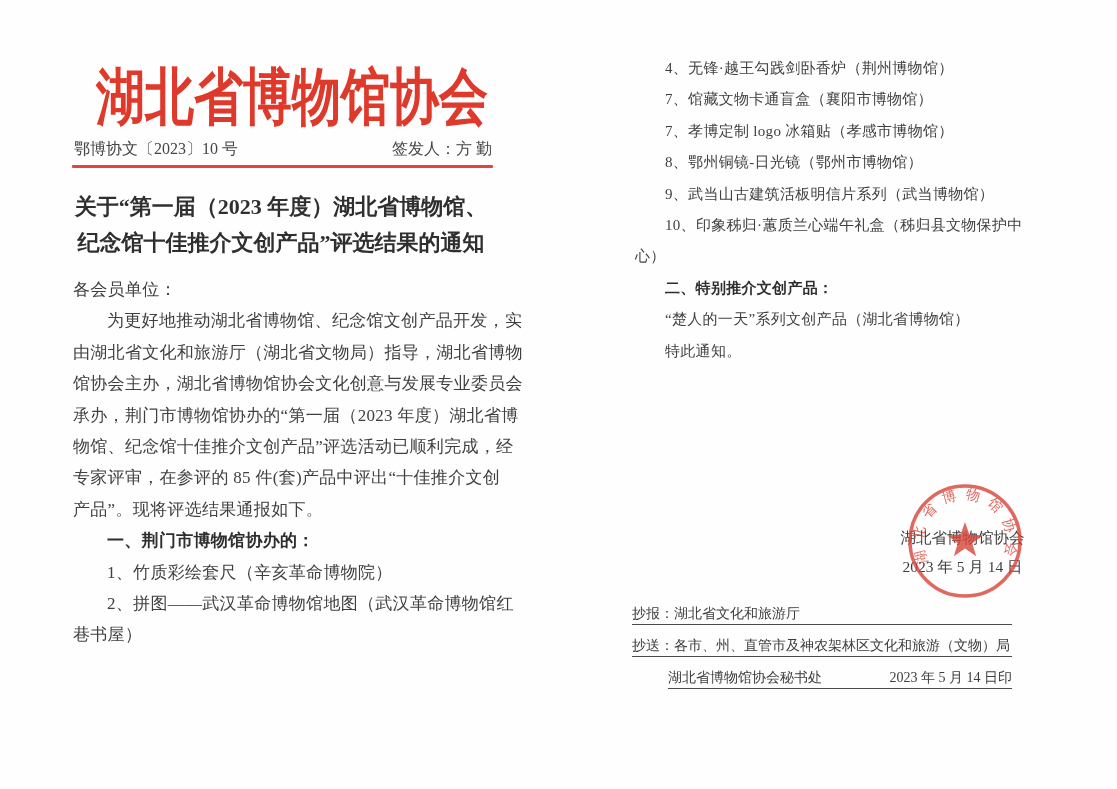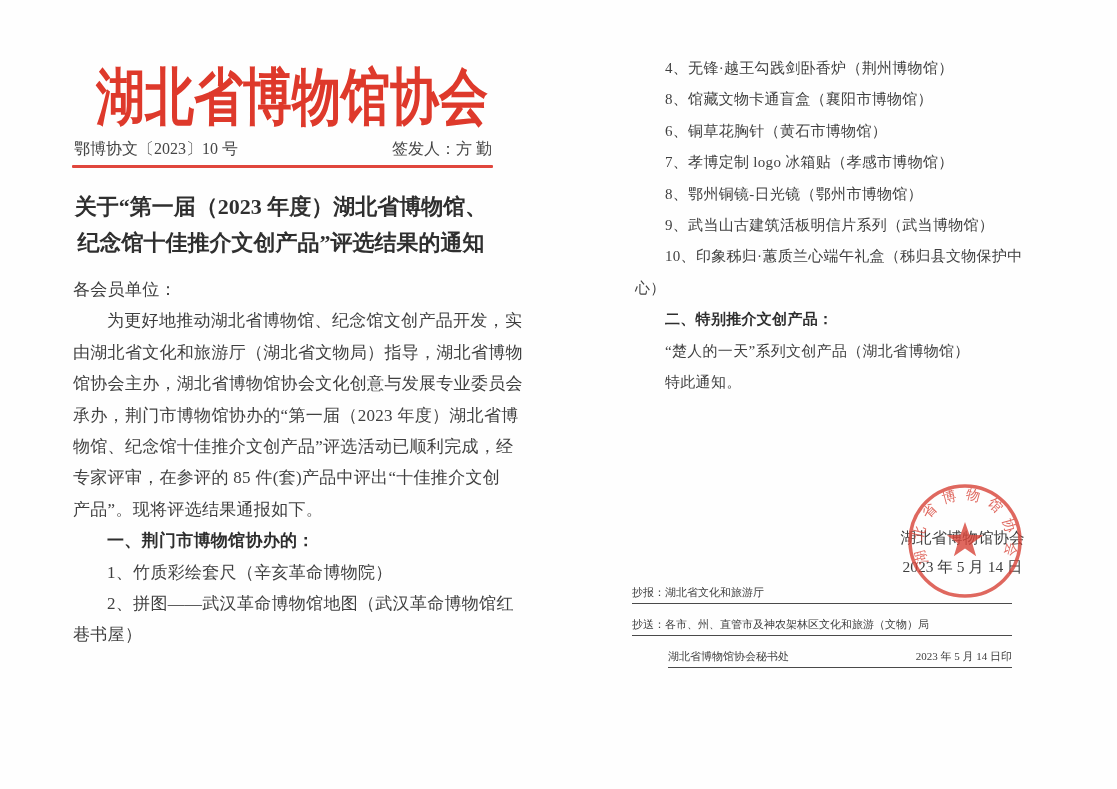--- a/index.html
+++ b/index.html
@@ -51,22 +51,22 @@
     text-align:center;font-size:15.5px;line-height:29px;
     color:#3f3f3f;white-space:nowrap;
   }
   .seal{
     position:absolute;top:479px;left:903px;width:124px;height:124px;
     opacity:0.8;
   }
 
   
   .footer{
-    position:absolute;top:582px;left:632px;width:380px;
-    font-size:11px;color:#3d3d3d;
+    position:absolute;top:603px;left:632px;width:380px;
+    font-size:14px;color:#3d3d3d;
   }
   .footer-row{
     height:21px;line-height:21px;
     border-bottom:1px solid #4a4a4a;
     margin-bottom:10px;white-space:nowrap;
   }
   .footer-row.split{display:flex;justify-content:space-between;margin-left:36px;}
 </style>
 </head>
 <body>
@@ -97,22 +97,21 @@
       <div class="line ">专家评审，在参评的 85 件(套)产品中评出“十佳推介文创</div>
       <div class="line ">产品”。现将评选结果通报如下。</div>
       <div class="line indent heading">一、荆门市博物馆协办的：</div>
       <div class="line indent">1、竹质彩绘套尺（辛亥革命博物院）</div>
       <div class="line indent">2、拼图——武汉革命博物馆地图（武汉革命博物馆红</div>
       <div class="line ">巷书屋）</div>
     </div>
 
   <div class="flow col-right">
       <div class="line indent">4、无锋·越王勾践剑卧香炉（荆州博物馆）</div>
-      <div class="line indent">8、馆藏文物卡通盲盒（襄阳市博物馆）</div>
-      <div class="line indent">6、铜草花胸针（黄石市博物馆）</div>
+      <div class="line indent">7、馆藏文物卡通盲盒（襄阳市博物馆）</div>
       <div class="line indent">7、孝博定制 logo 冰箱贴（孝感市博物馆）</div>
       <div class="line indent">8、鄂州铜镜-日光镜（鄂州市博物馆）</div>
       <div class="line indent">9、武当山古建筑活板明信片系列（武当博物馆）</div>
       <div class="line indent">10、印象秭归·蕙质兰心端午礼盒（秭归县文物保护中</div>
       <div class="line ">心）</div>
       <div class="line indent heading">二、特别推介文创产品：</div>
       <div class="line indent">“楚人的一天”系列文创产品（湖北省博物馆）</div>
       <div class="line indent">特此通知。</div>
     </div>
 

